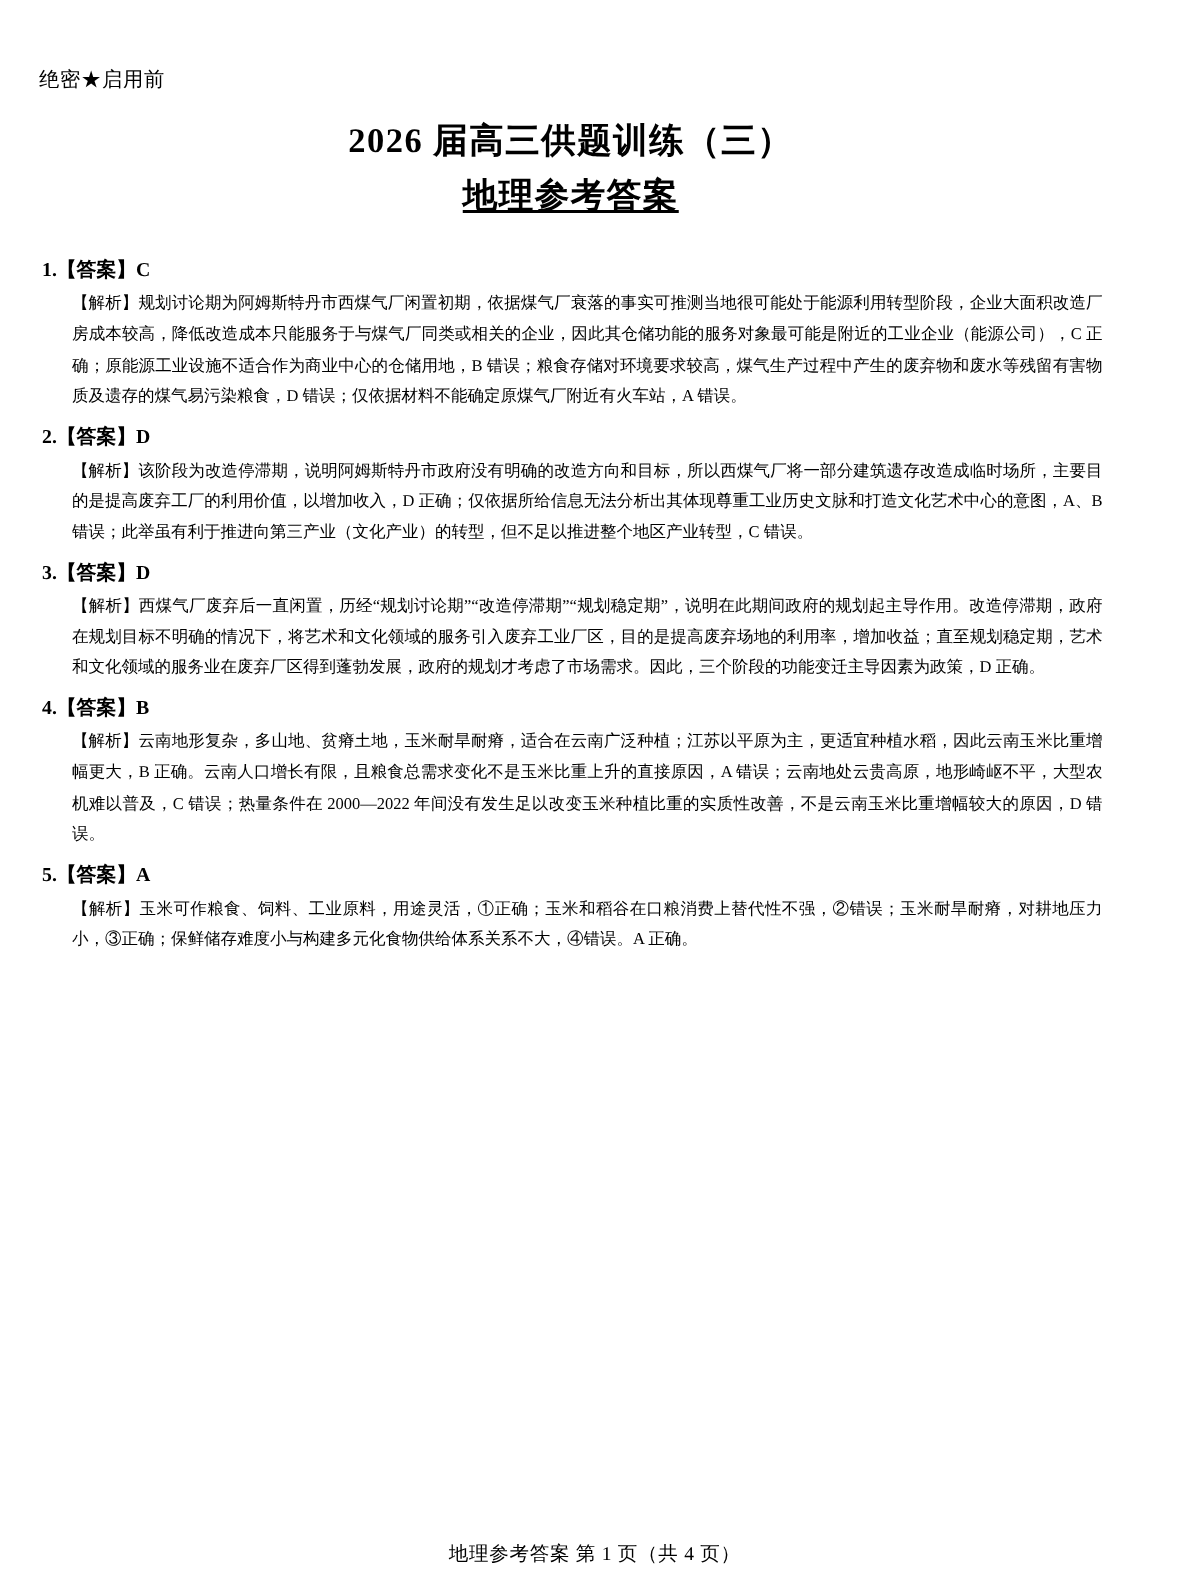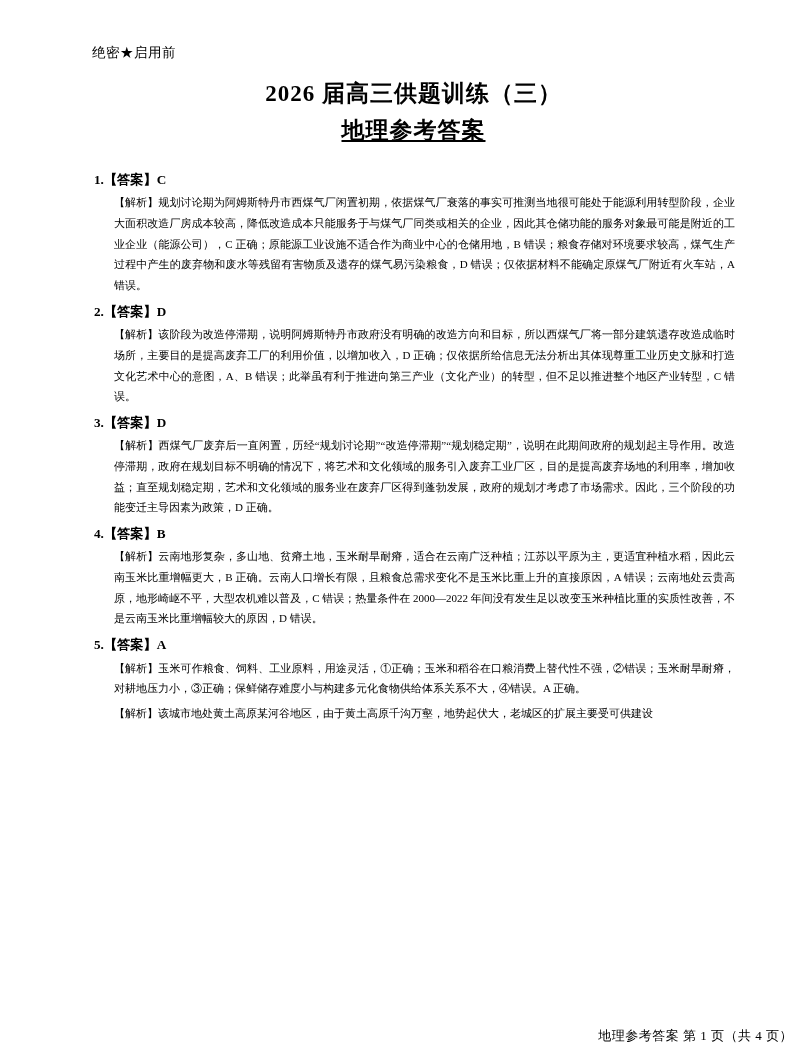--- a/index.html
+++ b/index.html
@@ -13,21 +13,21 @@
     font-family: "Liberation Serif", "DejaVu Serif", serif;
     color: #000000;
     position: relative;
     overflow: hidden;
   }
   .page {
     position: relative;
     width: 793px;
     height: 1058px;
     box-sizing: border-box;
-    padding: 44px 58px 0 92px;
+    padding: 44px 58px 0 26px;
   }
   .secret-line {
     font-size: 13.5px;
     letter-spacing: 0.5px;
     margin: 0 0 14px 0;
     font-family: "Liberation Serif", "DejaVu Serif", serif;
   }
   .doc-title {
     text-align: center;
     font-size: 23px;
@@ -57,21 +57,21 @@
     line-height: 1.88;
     margin: 0 0 0 22px;
     text-align: justify;
     text-justify: inter-ideograph;
   }
   .footer {
     position: absolute;
     left: 0;
     right: 0;
     bottom: 13px;
-    text-align: right;
+    text-align: center;
     font-size: 13px;
     letter-spacing: 0.5px;
   }
 </style>
 </head>
 <body>
 
 <div class="page">
 
   <div class="secret-line">绝密★启用前</div>
@@ -98,18 +98,17 @@
     <div class="q-head">4.【答案】B</div>
     <div class="q-exp">【解析】云南地形复杂，多山地、贫瘠土地，玉米耐旱耐瘠，适合在云南广泛种植；江苏以平原为主，更适宜种植水稻，因此云南玉米比重增幅更大，B 正确。云南人口增长有限，且粮食总需求变化不是玉米比重上升的直接原因，A 错误；云南地处云贵高原，地形崎岖不平，大型农机难以普及，C 错误；热量条件在 2000—2022 年间没有发生足以改变玉米种植比重的实质性改善，不是云南玉米比重增幅较大的原因，D 错误。</div>
   </div>
 
   <div class="qa-block">
     <div class="q-head">5.【答案】A</div>
     <div class="q-exp">【解析】玉米可作粮食、饲料、工业原料，用途灵活，①正确；玉米和稻谷在口粮消费上替代性不强，②错误；玉米耐旱耐瘠，对耕地压力小，③正确；保鲜储存难度小与构建多元化食物供给体系关系不大，④错误。A 正确。</div>
   </div>
 
   <div class="qa-block">
-    <div class="q-exp">【解析】该城市地处黄土高原某河谷地区，由于黄土高原千沟万壑，地势起伏大，老城区的扩展主要受可供建设</div>
   </div>
 
   <div class="footer">地理参考答案 第 1 页（共 4 页）</div>
 
 </div>
 
 </body></html>

